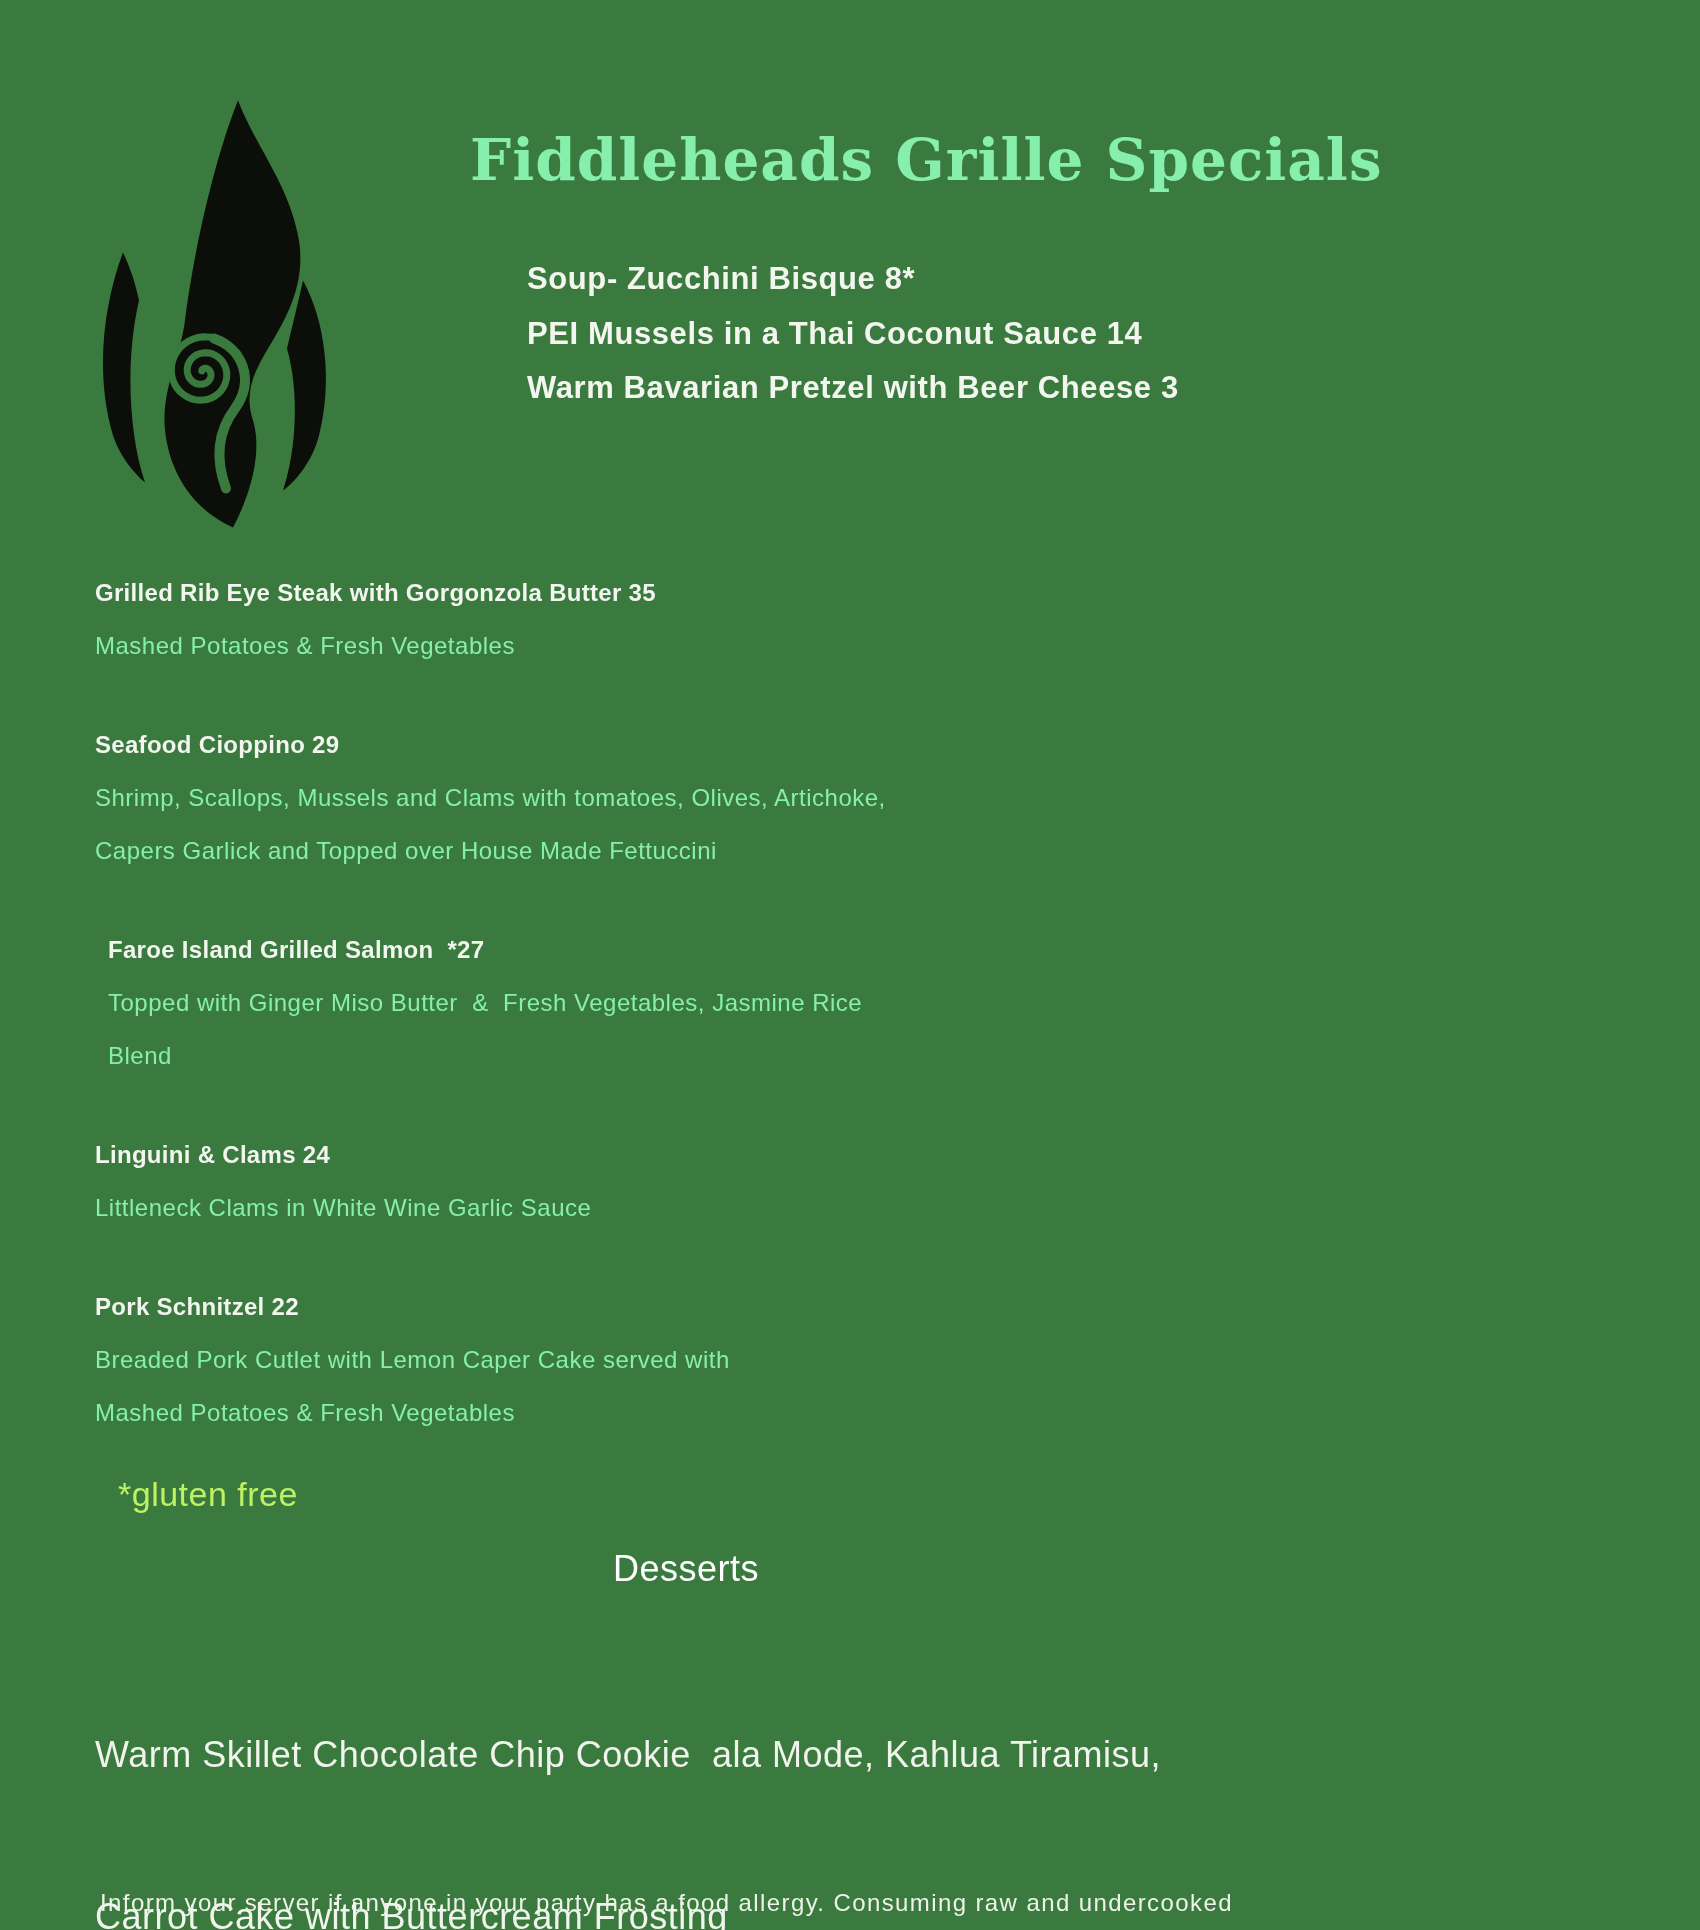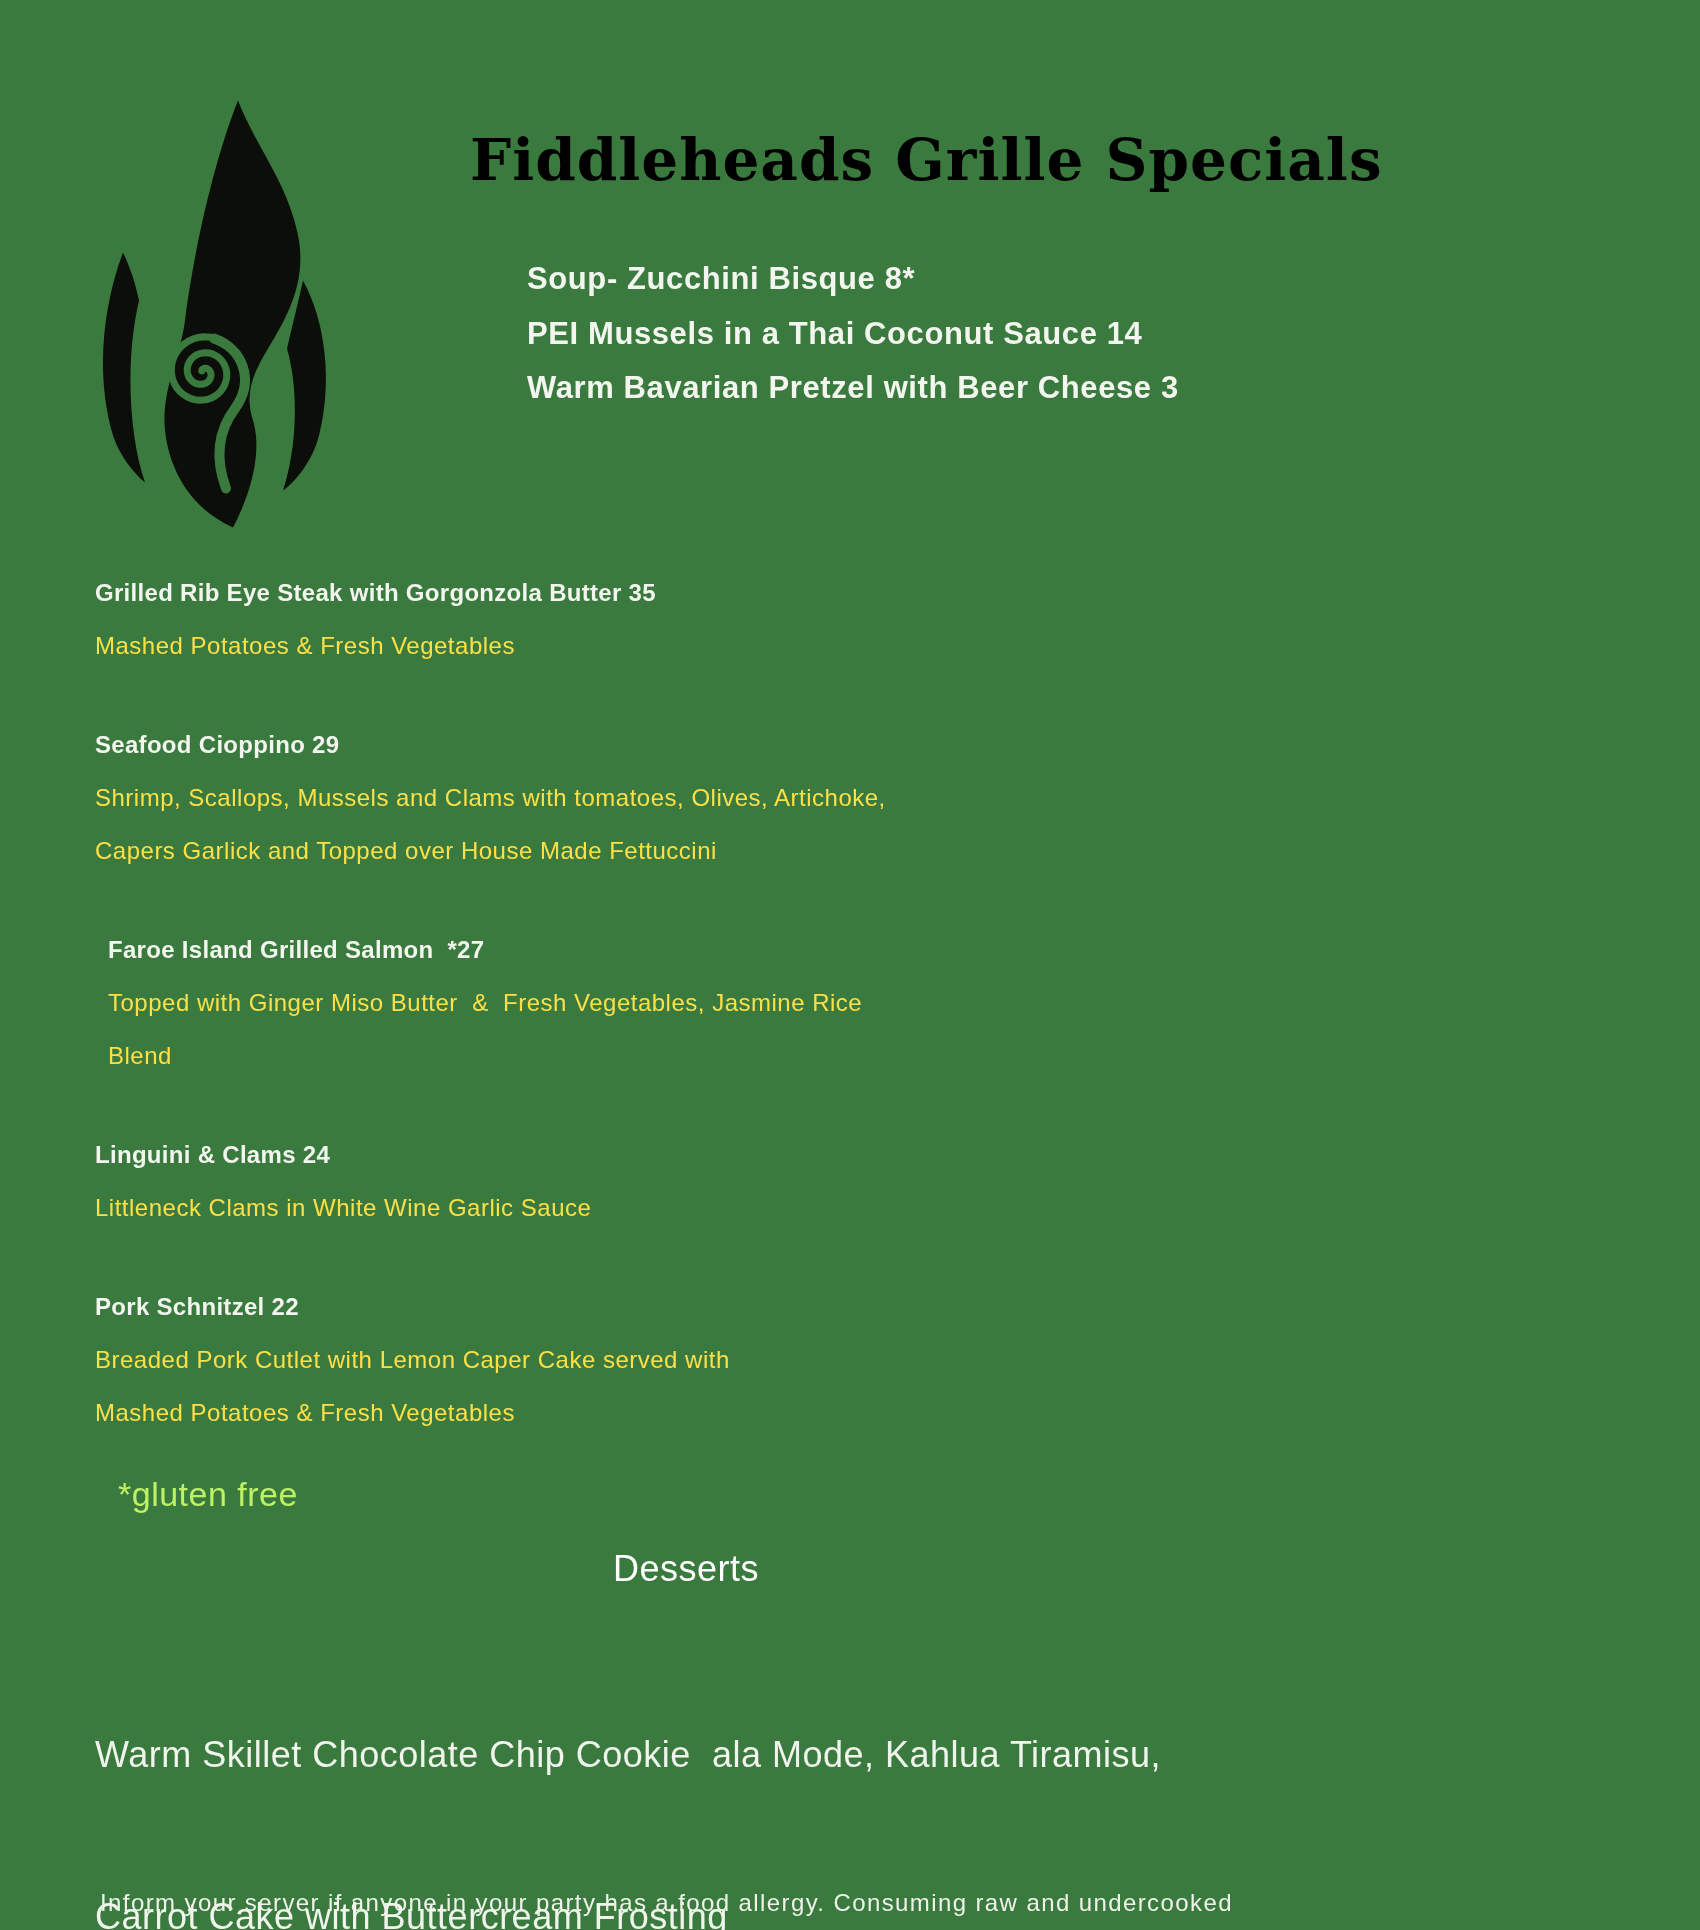--- a/index.html
+++ b/index.html
@@ -11,40 +11,40 @@
     overflow:hidden;
     color:#f3f5ef;
   }
   .abs{position:absolute;}
   #page-title{
     left:470px;top:126px;
     font-family:"DejaVu Serif","Liberation Serif",serif;
     font-weight:700;
     font-size:58px;
     letter-spacing:1px;
-    color:#000000;
+    color:#86efac;
     white-space:nowrap;
   }
   #specials-list{
     left:527px;top:252px;
     font-size:31px;
     font-weight:700;
     letter-spacing:0.6px;
     line-height:54.5px;
     white-space:nowrap;
   }
   #entrees{
     left:95px;top:566px;
     font-size:24px;
     line-height:53px;
   }
   .entree{margin-bottom:46px;}
   .entree.indent{margin-left:13px;}
   .entree-name{font-weight:700;letter-spacing:0.3px;white-space:pre;}
-  .entree-desc{font-weight:400;letter-spacing:0.5px;white-space:pre;color:#fde047;}
+  .entree-desc{font-weight:400;letter-spacing:0.5px;white-space:pre;color:#86efac;}
   #gluten-note{
     left:118px;top:1475px;
     font-size:34px;letter-spacing:0.5px;color:#bef264;
   }
   #desserts-heading{
     left:613px;top:1548px;
     font-size:36px;letter-spacing:0.5px;color:#ffffff;
   }
   #dessert-lines{
     left:95px;top:1620px;

